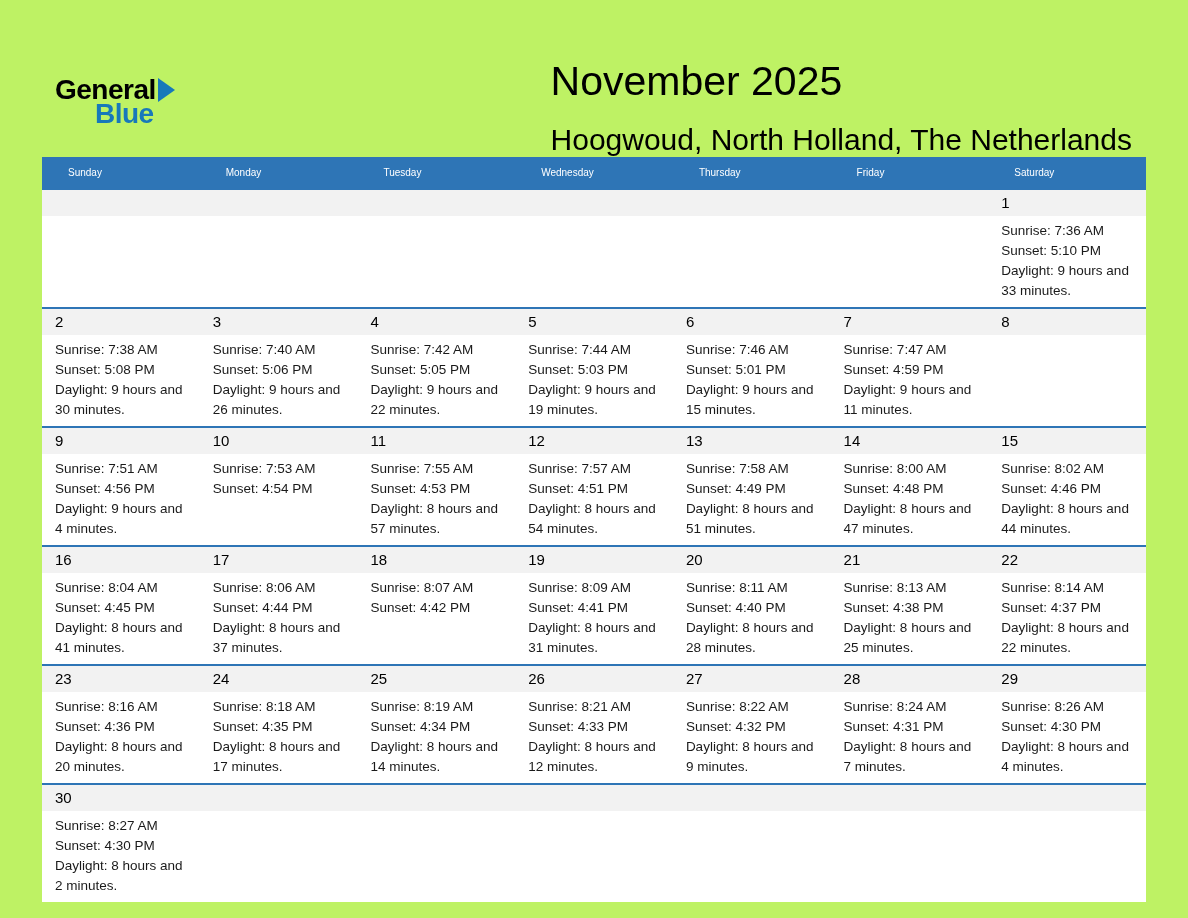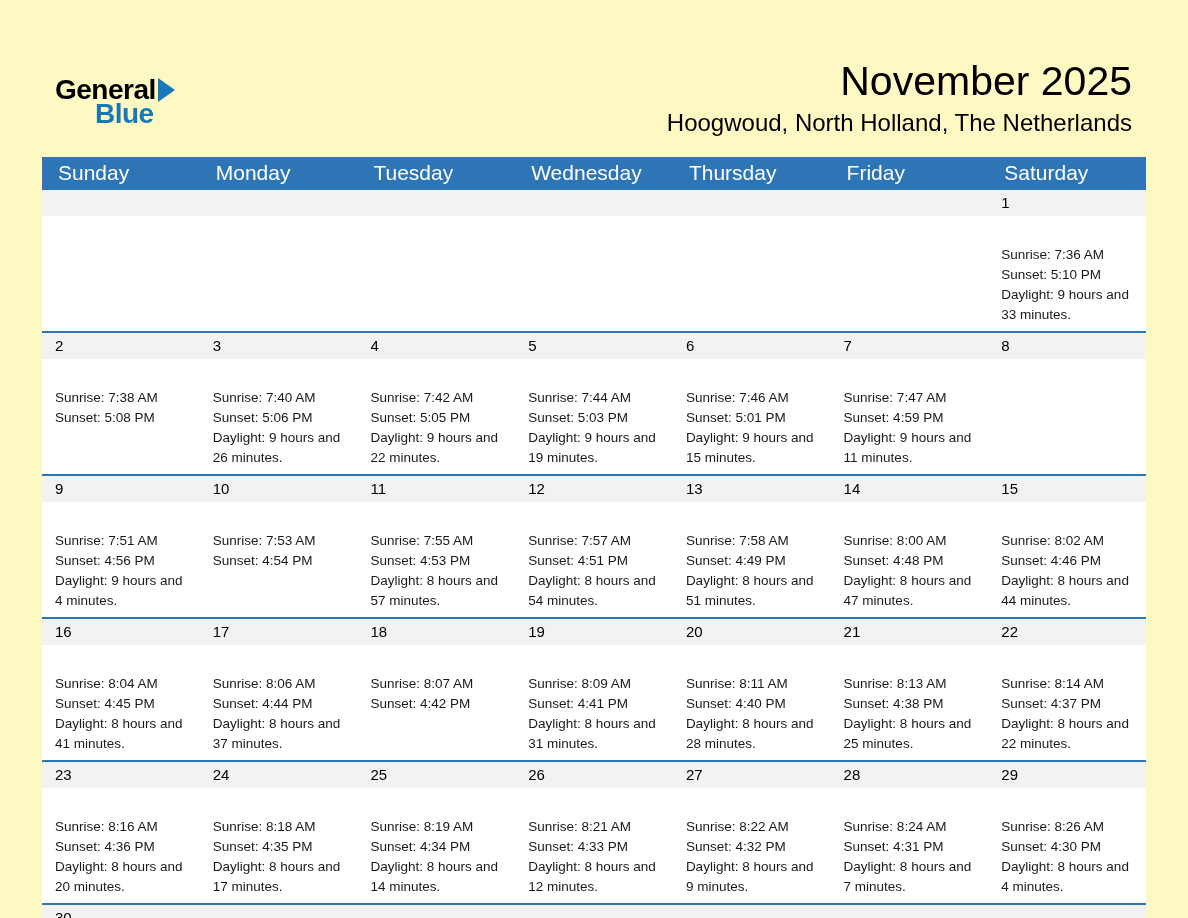--- a/index.html
+++ b/index.html
@@ -11,21 +11,21 @@
   *{ box-sizing:border-box; margin:0; padding:0; }
   html,body{ background:#fff; }
   body{
     font-family:"Liberation Sans", sans-serif;
     color:var(--text-dark);
   }
   .page{
     position:relative;
     width:1188px;
     height:918px;
-    background:#fef9c3;
+    background:#bef264;
     overflow:hidden;
   }
 
   
   .logo{
     position:absolute;
     top:76px;
     left:55px;
     line-height:1;
   }
@@ -52,52 +52,52 @@
     letter-spacing:-0.5px;
     margin-left:40px;
     margin-top:-4px;
   }
 
   
   .titles{
     position:absolute;
     top:58px;
     right:56px;
-    text-align:right;
+    text-align:left;
   }
   .page-title{
     font-size:41px;
     font-weight:400;
     color:#000;
   }
   .page-subtitle{
-    font-size:24px;
+    font-size:30px;
     font-weight:400;
     color:#000;
-    margin-top:4px;
+    margin-top:18px;
   }
 
   
   .calendar{
     position:absolute;
     left:42px;
     top:157px;
     width:1104px;
   }
   .weekday-row{
     display:flex;
     background:var(--header-blue);
     height:31px;
     align-items:center;
   }
   .weekday{
     flex:1 1 0;
     color:#fff;
-    font-size:21px;
-    padding-left:16px;
+    font-size:10px;
+    padding-left:26px;
     white-space:nowrap;
     overflow:hidden;
   }
   .week-row{
     display:flex;
     border-top:2px solid var(--header-blue);
   }
   .day-cell{
     flex:1 1 0;
     display:flex;
@@ -111,21 +111,20 @@
     line-height:26px;
     padding-left:13px;
     font-size:15px;
     color:#000;
   }
   .day-body{
     padding:5px 8px 6px 13px;
     font-size:13.5px;
     line-height:20px;
     color:var(--text-dark);
-    margin-top:24px;
   }
 </style>
 </head>
 <body>
 
 <div class="page">
 
   <div class="logo">
     <div class="logo-line1">
       <span>General</span>
@@ -183,20 +182,21 @@
               <div>Daylight: 9 hours and 33 minutes.</div>
             </div>
           </div>
         </div>
         <div class="week-row">
           <div class="day-cell">
             <div class="day-number">2</div>
             <div class="day-body">
               <div>Sunrise: 7:38 AM</div>
               <div>Sunset: 5:08 PM</div>
+              <div>Daylight: 9 hours and 30 minutes.</div>
             </div>
           </div>
           <div class="day-cell">
             <div class="day-number">3</div>
             <div class="day-body">
               <div>Sunrise: 7:40 AM</div>
               <div>Sunset: 5:06 PM</div>
               <div>Daylight: 9 hours and 26 minutes.</div>
             </div>
           </div>

